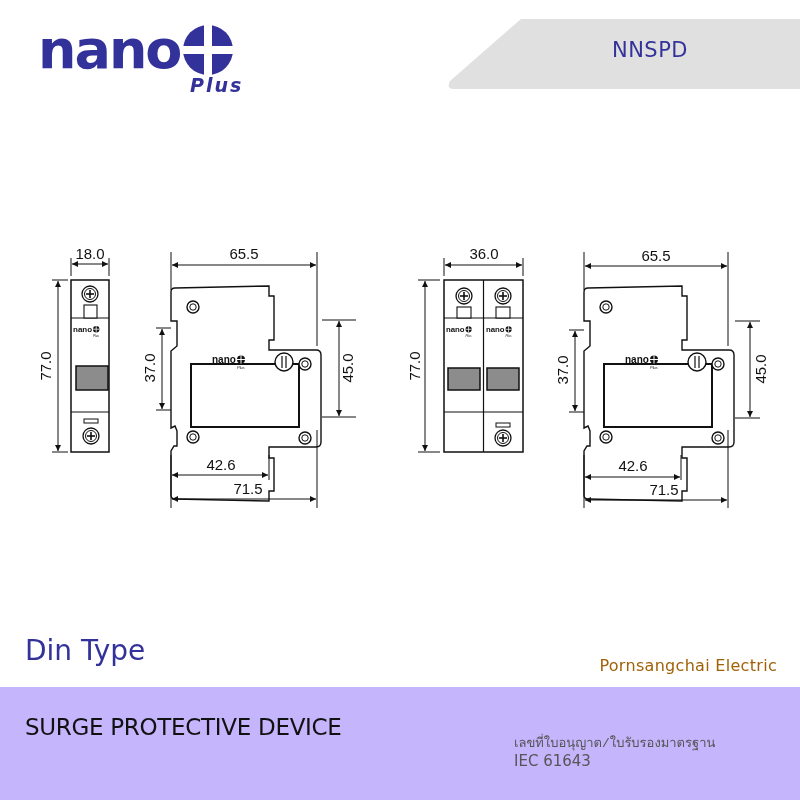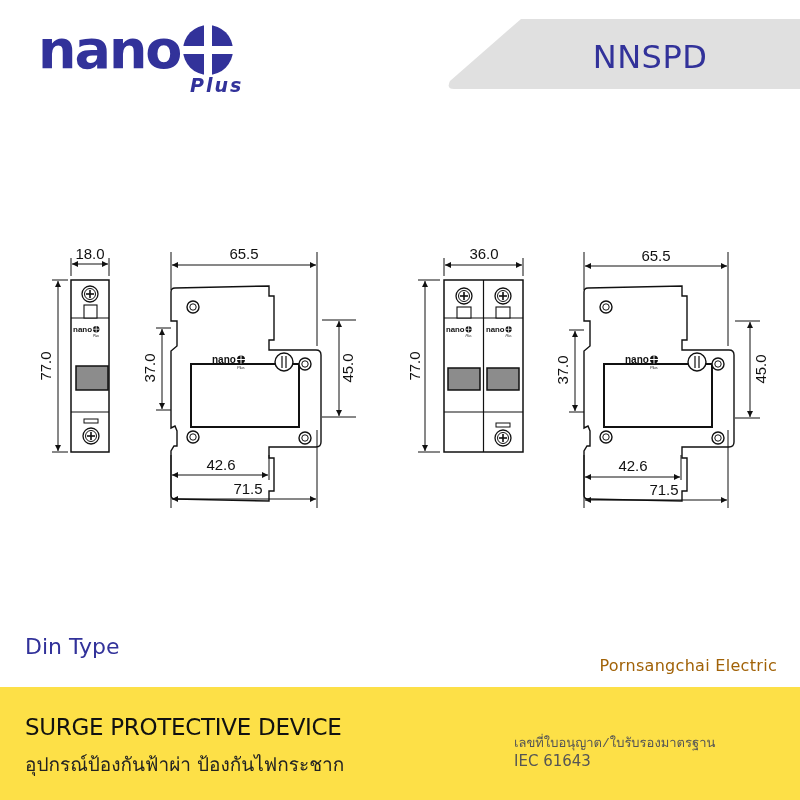--- a/index.html
+++ b/index.html
@@ -2,25 +2,25 @@
 <html><head>
 <meta charset="utf-8">
 <style>
   html,body{margin:0;padding:0;}
   body{width:800px;height:800px;position:relative;background:#ffffff;overflow:hidden;font-family:"DejaVu Sans",sans-serif;}
   .logo{position:absolute;left:38px;top:22px;width:205px;height:76px;}
   .logo-word{position:absolute;left:0;top:0;font-family:"DejaVu Sans",sans-serif;font-weight:bold;font-size:54px;letter-spacing:-2px;color:#32329a;line-height:56px;}
   .logo-plus-circle{position:absolute;left:144px;top:2px;width:52px;height:52px;}
   .logo-sub{position:absolute;left:152px;top:52px;font-family:"DejaVu Sans",sans-serif;font-weight:bold;font-style:italic;font-size:19px;letter-spacing:2px;color:#32329a;}
   .model-banner{position:absolute;left:446px;top:19px;width:354px;height:70px;}
-  .model-text{position:absolute;left:590px;top:38px;width:120px;text-align:center;font-family:"DejaVu Sans",sans-serif;font-size:32px;color:#32329a;letter-spacing:0.5px;}
+  .model-text{position:absolute;left:590px;top:38px;width:120px;text-align:center;font-family:"DejaVu Sans",sans-serif;font-size:21px;color:#32329a;letter-spacing:0.5px;}
   .drawing{position:absolute;left:0;top:230px;width:800px;height:300px;}
-  .din-type{position:absolute;left:25px;top:634px;font-family:"DejaVu Sans",sans-serif;font-size:22px;color:#32329a;}
+  .din-type{position:absolute;left:25px;top:634px;font-family:"DejaVu Sans",sans-serif;font-size:28px;color:#32329a;}
   .company{position:absolute;right:23px;top:656px;font-family:"DejaVu Sans",sans-serif;font-size:16px;color:#a16207;letter-spacing:0.3px;}
-  .footer{position:absolute;left:0;top:687px;width:800px;height:113px;background:#fde047;}
+  .footer{position:absolute;left:0;top:687px;width:800px;height:113px;background:#c4b5fd;}
   .footer-title{position:absolute;left:25px;top:27px;font-family:"DejaVu Sans",sans-serif;font-size:23px;color:#111111;letter-spacing:-0.3px;}
   .footer-sub{position:absolute;left:25px;top:62px;font-family:"DejaVu Sans",sans-serif;font-size:19px;color:#222222;}
   .footer-cert-label{position:absolute;left:514px;top:45px;font-family:Liberation Mono, monospace;font-size:13px;color:#555555;}
   .footer-cert-std{position:absolute;left:514px;top:65px;font-family:"DejaVu Sans",sans-serif;font-size:15px;color:#555555;}
   svg text{font-family:"Liberation Sans",sans-serif;}
 </style>
 </head>
 <body>
 
 <div class="logo">
@@ -166,16 +166,15 @@
     <line x1="585" y1="500" x2="727" y2="500" stroke="#111" stroke-width="1" marker-start="url(#arr)" marker-end="url(#arr)"></line>
     <text x="664" y="495" font-size="15" text-anchor="middle" fill="#111">71.5</text>
   </g>
 </svg>
 
 <div class="din-type">Din Type</div>
 <div class="company">Pornsangchai  Electric</div>
 
 <div class="footer">
   <div class="footer-title">SURGE PROTECTIVE DEVICE</div>
-  <div class="footer-sub">อุปกรณ์ป้องกันฟ้าผ่า ป้องกันไฟกระชาก</div>
   <div class="footer-cert-label">เลขที่ใบอนุญาต/ใบรับรองมาตรฐาน</div>
   <div class="footer-cert-std">IEC 61643</div>
 </div>
 
 </body></html>

